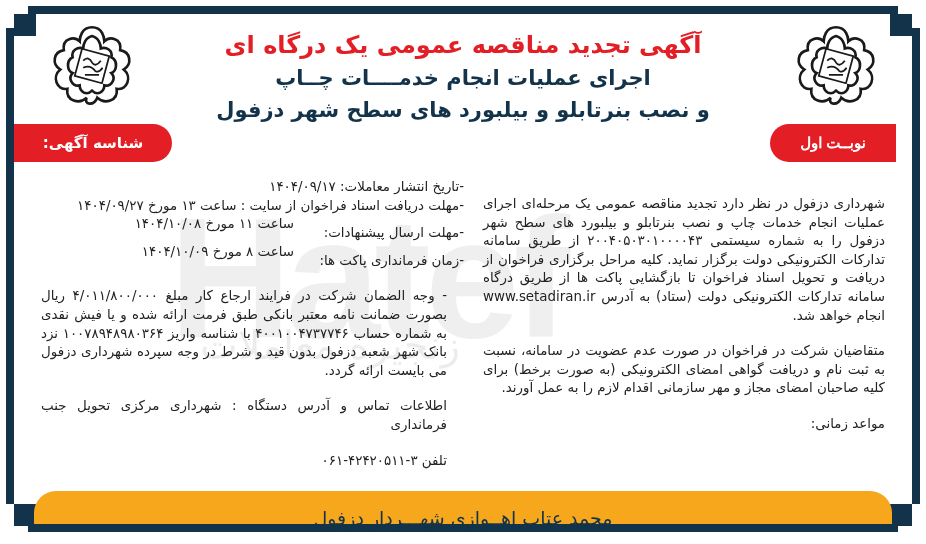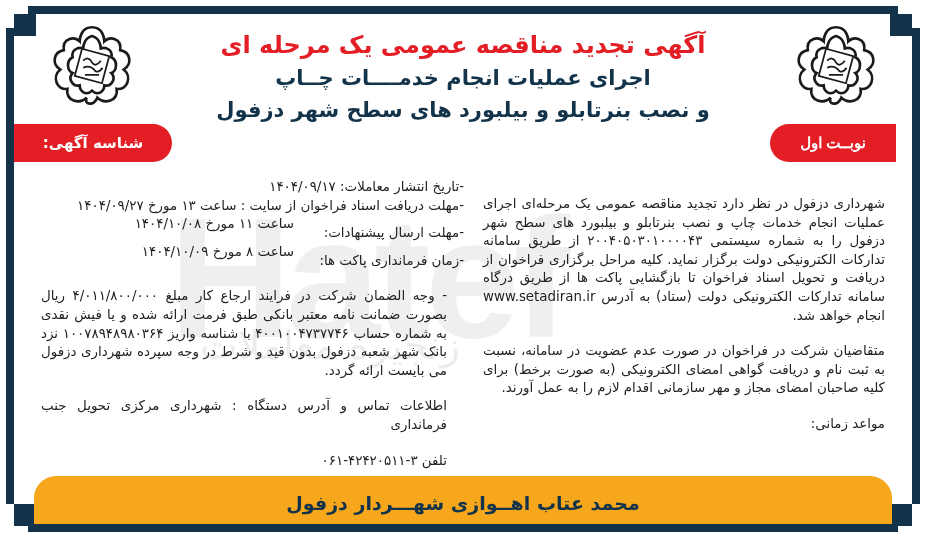--- a/index.html
+++ b/index.html
@@ -42,23 +42,23 @@
   
   .col { position: absolute; top: 178px; direction: rtl; font-size: 13.4px; line-height: 18.6px; color: #222; text-align: justify; }
   .col.right { right: 24px; width: 436px; }
   .col.left { left: 24px; width: 440px; }
   .col p { margin: 17px; }
   .col .ltr { direction: ltr; unicode-bidi: embed; }
   .row { display: flex; justify-content: flex-start; }
   .row .lbl { min-width: 170px; margin-top: 9px; }
 
   
-  .footer { position: absolute; left: 34px; right: 34px; bottom: 20px; height: 48px; background: #f6a71c;
+  .footer { position: absolute; left: 34px; right: 34px; bottom: 20px; height: 33px; background: #f6a71c;
             border-radius: 22px 22px 0 0; text-align: center; direction: rtl; color: #12334a;
-            font-weight: bold; font-size: 19px; line-height: 54px; }
+            font-weight: normal; font-size: 19px; line-height: 54px; }
 </style>
 </head>
 <body>
 
 <div class="frame-top"></div>
 <div class="frame-left"></div>
 <div class="frame-right"></div>
 <div class="corner tl"></div>
 <div class="corner tr"></div>
 <div class="corner bl"></div>
@@ -79,21 +79,21 @@
 <svg class="logo right" viewBox="0 0 100 100">
   <g fill="none" stroke="#1a1a1a" stroke-width="3">
     <path d="M50 6 C62 6 64 18 64 22 C70 16 84 18 82 32 C94 34 96 48 86 54 C96 62 90 78 78 76 C80 90 64 94 56 86 C52 96 40 94 44 86 C36 94 20 90 22 76 C10 78 4 62 14 54 C4 48 6 34 18 32 C16 18 30 16 36 22 C36 18 38 6 50 6 Z"></path>
     <path d="M50 16 C58 18 60 26 60 30 C66 28 74 32 72 40 C80 44 78 56 72 58 C78 64 72 74 64 72 C64 80 56 84 50 78 C44 84 36 80 36 72 C28 74 22 64 28 58 C22 56 20 44 28 40 C26 32 34 28 40 30 C40 26 42 18 50 16 Z"></path>
   </g>
   <rect x="34" y="34" width="32" height="32" fill="#fff" stroke="#1a1a1a" stroke-width="2" transform="rotate(15 50 50)"></rect>
   <path d="M40 44 q6 -6 10 2 q4 6 10 -2 M40 52 q8 -4 14 4 q4 2 8 -4 M42 60 h16" stroke="#1a1a1a" stroke-width="2" fill="none"></path>
 </svg>
 
 <div class="header">
-  <div class="title-red">آگهی تجدید مناقصه عمومی یک مرحله ای</div>
+  <div class="title-red">آگهی تجدید مناقصه عمومی یک درگاه ای</div>
   <div class="title-dark">اجرای عملیات انجام خدمــــات چــاپ</div>
   <div class="title-dark">و نصب بنرتابلو و بیلبورد های سطح شهر دزفول</div>
 </div>
 
 <div class="badge left">شناسه آگهی: ۲۰۶۶۸۹۲</div>
 <div class="badge right">نوبــت اول</div>
 
 <div class="col right">
   <p>
     <span>شهرداری دزفول در نظر دارد تجدید مناقصه عمومی یک مرحله‌ای اجرای عملیات انجام خدمات چاپ و نصب بنرتابلو و بیلبورد های سطح شهر دزفول را به شماره سیستمی ۲۰۰۴۰۵۰۳۰۱۰۰۰۰۴۳ از طریق سامانه تدارکات الکترونیکی دولت برگزار نماید. کلیه مراحل برگزاری فراخوان از دریافت و تحویل اسناد فراخوان تا بازگشایی پاکت ها از طریق درگاه سامانه تدارکات الکترونیکی دولت (ستاد) به آدرس</span>

